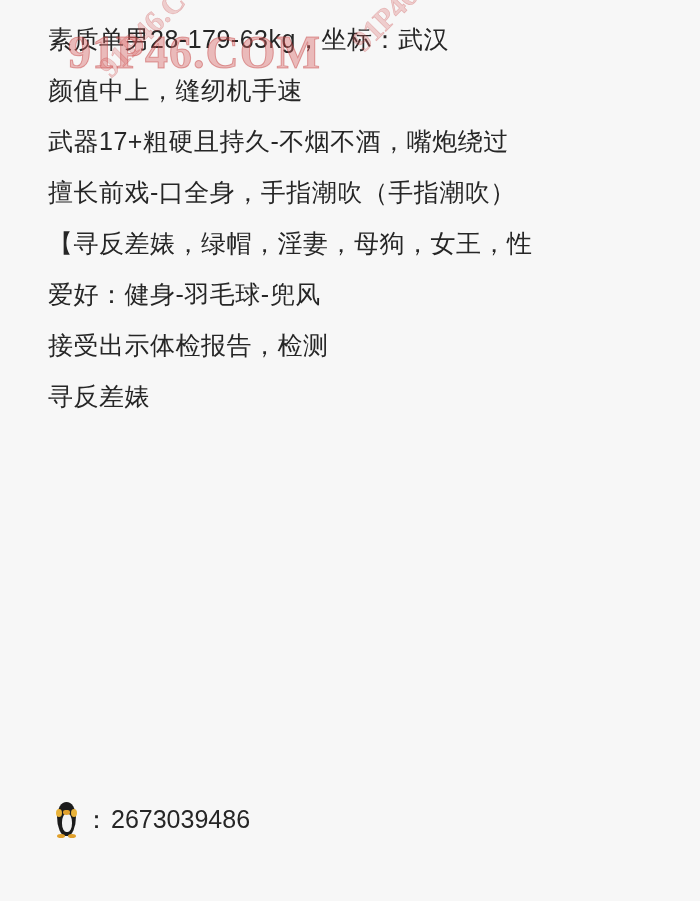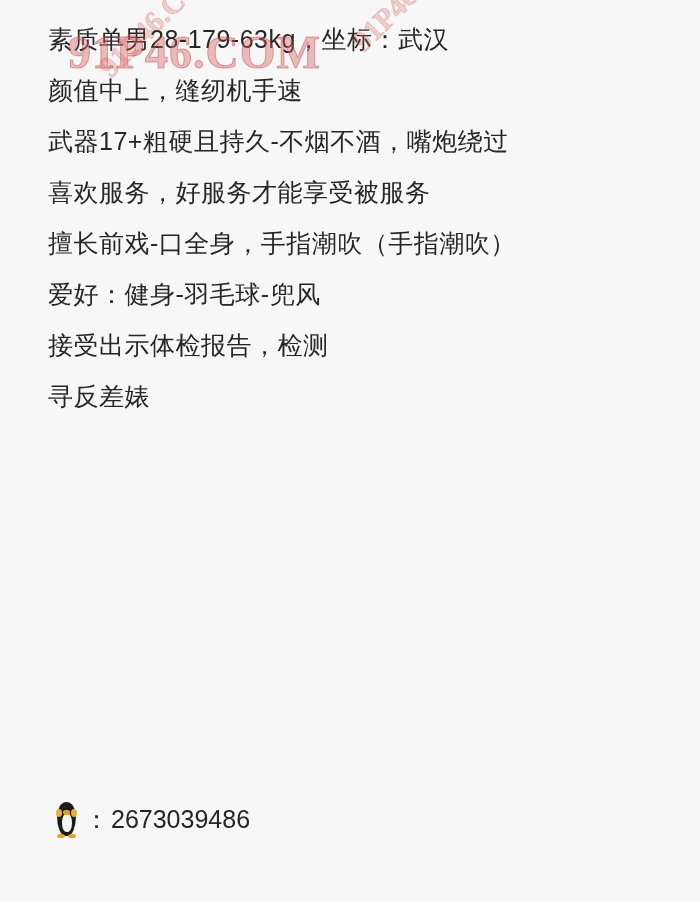--- a/index.html
+++ b/index.html
@@ -153,22 +153,22 @@
 </style>
 </head>
 <body>
 
 <div id="page">
 
   <div class="content">
     <div class="line">素质单男28-179-63kg，坐标：武汉</div>
     <div class="line">颜值中上，缝纫机手速</div>
     <div class="line">武器17+粗硬且持久-不烟不酒，嘴炮绕过</div>
-    <div class="line">喜欢服务，好服务才能享受被服务</div>
     <div class="line">擅长前戏-口全身，手指潮吹（手指潮吹）</div>
+    <div class="line">【寻反差婊，绿帽，淫妻，母狗，女王，性</div>
     <div class="line">爱好：健身-羽毛球-兜风</div>
     <div class="line">接受出示体检报告，检测</div>
     <div class="line">寻反差婊</div>
   </div>
 
   <div class="contact-block">
     <span class="penguin-icon">
       <span class="body"></span>
       <span class="cheek-l"></span>
       <span class="cheek-r"></span>

